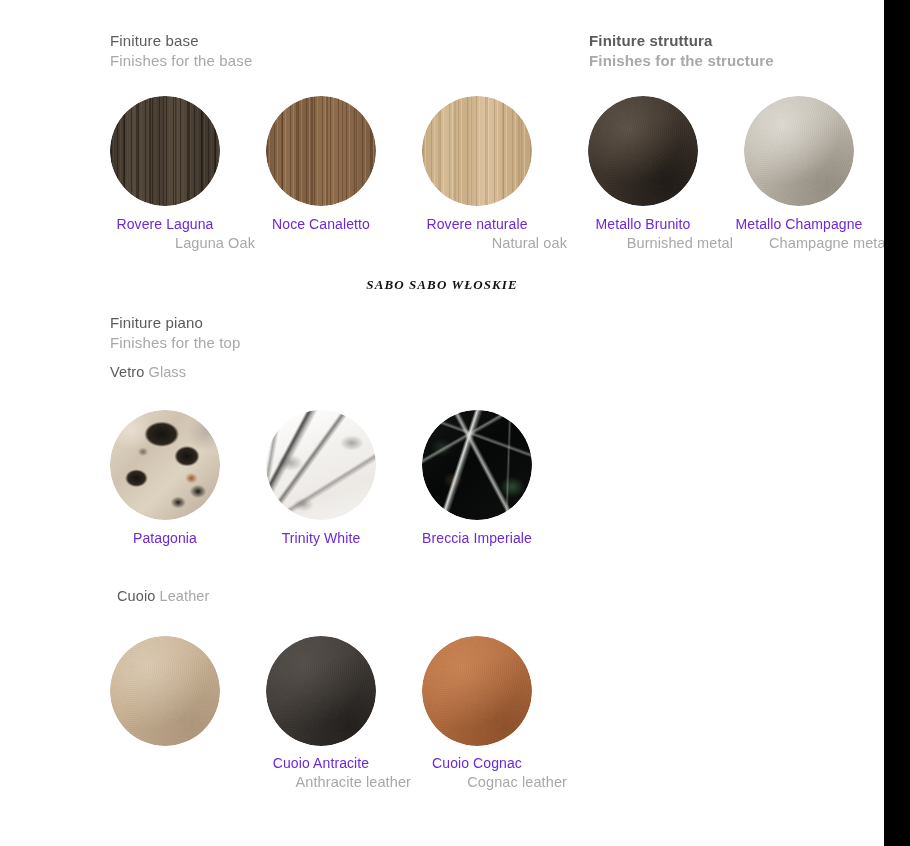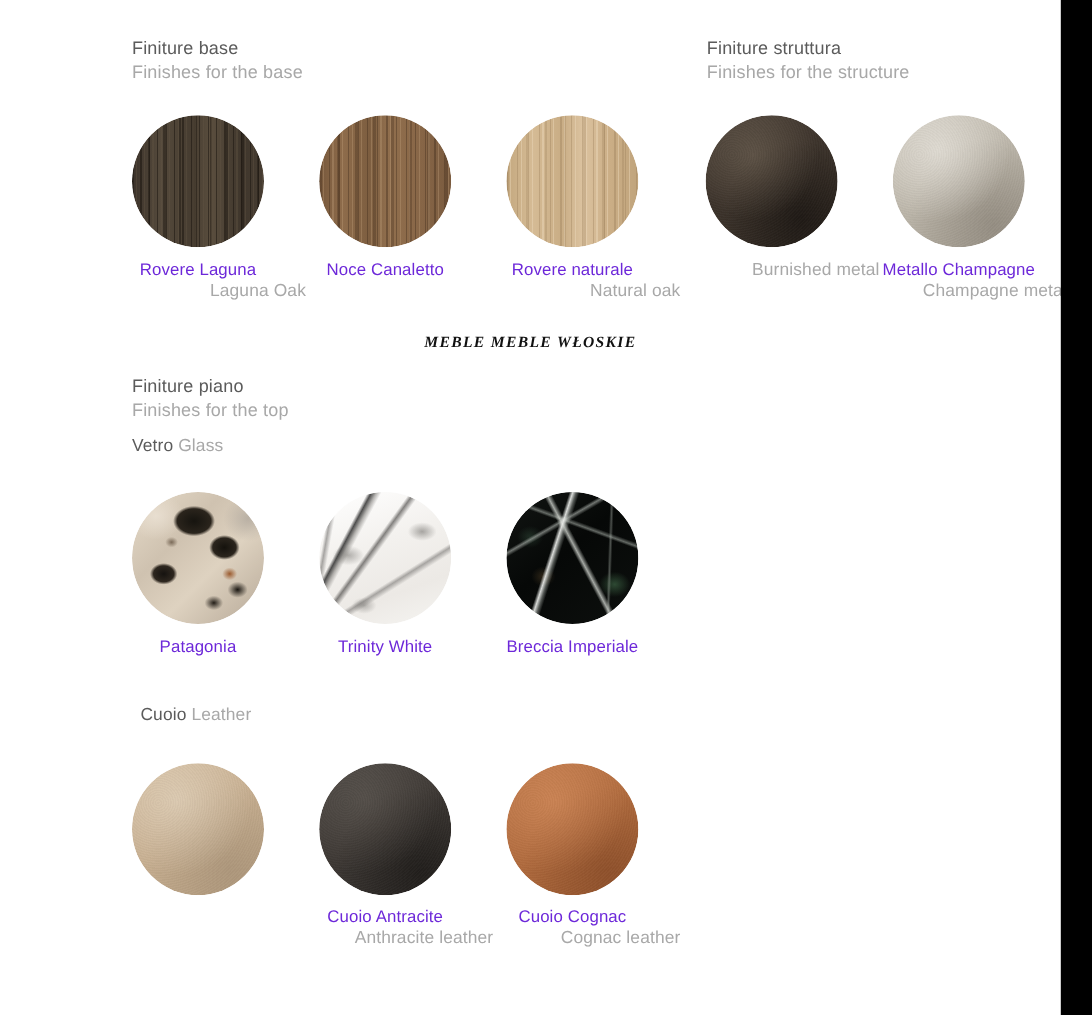--- a/index.html
+++ b/index.html
@@ -261,21 +261,21 @@
 </head>
 <body>
 
 <div class="page">
 
   <div class="section-head" style="left:110px; top:31px;">
     <div class="sec-title">Finiture base</div>
     <div class="sec-sub">Finishes for the base</div>
   </div>
 
-  <div class="section-head" style="left:589px; top:31px;">
+  <div class="section-head" style="left:589px; top:31px;font-weight:bold;">
     <div class="sec-title">Finiture struttura</div>
     <div class="sec-sub">Finishes for the structure</div>
   </div>
 
   <div class="swatch" style="left:110px; top:96px;">
     <div class="inner tex-laguna"></div>
   </div>
   <div class="caption" style="left:75px; top:216px;">
     <div class="cap-it">Rovere Laguna</div>
     <div class="cap-en">Laguna Oak</div>
@@ -293,32 +293,33 @@
   </div>
   <div class="caption" style="left:387px; top:216px;">
     <div class="cap-it">Rovere naturale</div>
     <div class="cap-en">Natural oak</div>
   </div>
 
   <div class="swatch grain" style="left:588px; top:96px;">
     <div class="inner tex-brunito"></div>
   </div>
   <div class="caption" style="left:553px; top:216px;">
+    <div class="cap-it">Metallo Brunito</div>
     <div class="cap-en">Burnished metal</div>
   </div>
 
   <div class="swatch grain" style="left:744px; top:96px;">
     <div class="inner tex-champagne"></div>
   </div>
   <div class="caption" style="left:709px; top:216px;">
     <div class="cap-it">Metallo Champagne</div>
     <div class="cap-en">Champagne metal</div>
   </div>
 
-  <div class="watermark" style="top:277px;">MEBLE MEBLE WŁOSKIE</div>
+  <div class="watermark" style="top:277px;">SABO SABO WŁOSKIE</div>
 
   <div class="section-head" style="left:110px; top:313px;">
     <div class="sec-title">Finiture piano</div>
     <div class="sec-sub">Finishes for the top</div>
   </div>
 
   <div class="group-label" style="left:110px; top:364px;">
     <span class="it">Vetro</span>
     <span class="en">Glass</span>
   </div>

